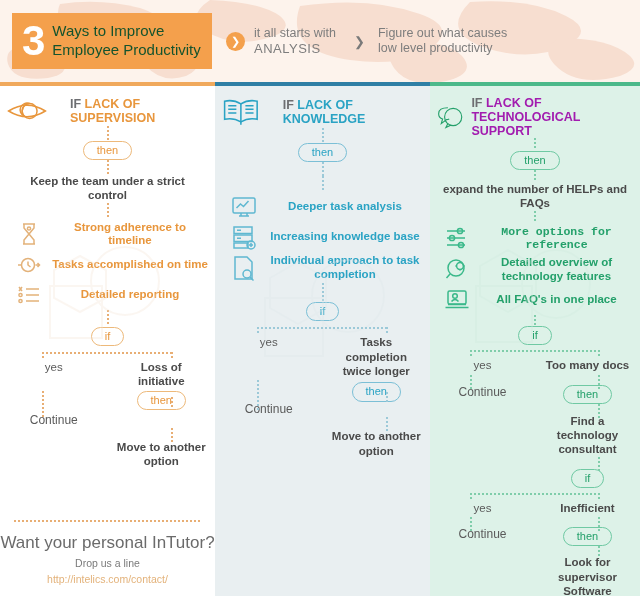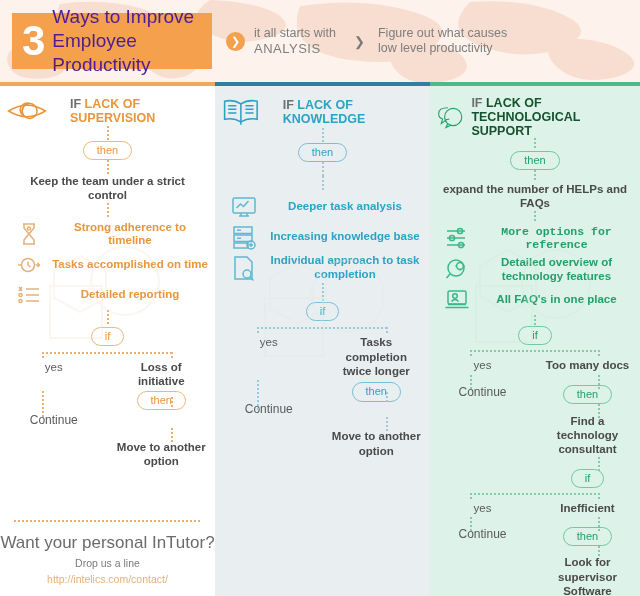--- a/index.html
+++ b/index.html
@@ -47,21 +47,21 @@
     flex: 0 0 auto;
   }
   #title-num {
     font-size: 42px;
     font-weight: bold;
     line-height: 1;
     margin-right: 8px;
     letter-spacing: -1px;
   }
   #title-lines { line-height: 1.25; }
-  .title-l { font-size: 19px; color: #4c1d95; }
+  .title-l { font-size: 15px; color: #14532d; }
 
   .hdr-step {
     display: flex;
     align-items: center;
     margin-left: 14px;
     flex: 0 0 auto;
   }
   .chev {
     width: 19px; height: 19px;
     border-radius: 50%;
@@ -100,21 +100,21 @@
     display: flex;
     align-items: center;
     justify-content: center;
     gap: 22px;
     padding: 0 6px;
   }
   .head-txt { line-height: 1.12; font-weight: bold; font-size: 12.5px; }
   .head-if { color: #6d6e71; }
   .c-sup  .head-kw { color: #e8963c; }
   .c-know .head-kw { color: #2aa3c4; }
-  .c-tech .head-kw { color: #14532d; }
+  .c-tech .head-kw { color: #a21caf; }
 
   
   .flow-center { text-align: center; }
   .dark { color: #4a4a4a; font-size: 11.5px; line-height: 1.25; font-weight: bold; }
   .dark-n { color: #5a5a5a; font-size: 11.5px; line-height: 1.25; }
   .acc-sup  { color: #e8963c; }
   .acc-know { color: #2aa3c4; }
   .acc-tech { color: #23a06a; }
 
   

